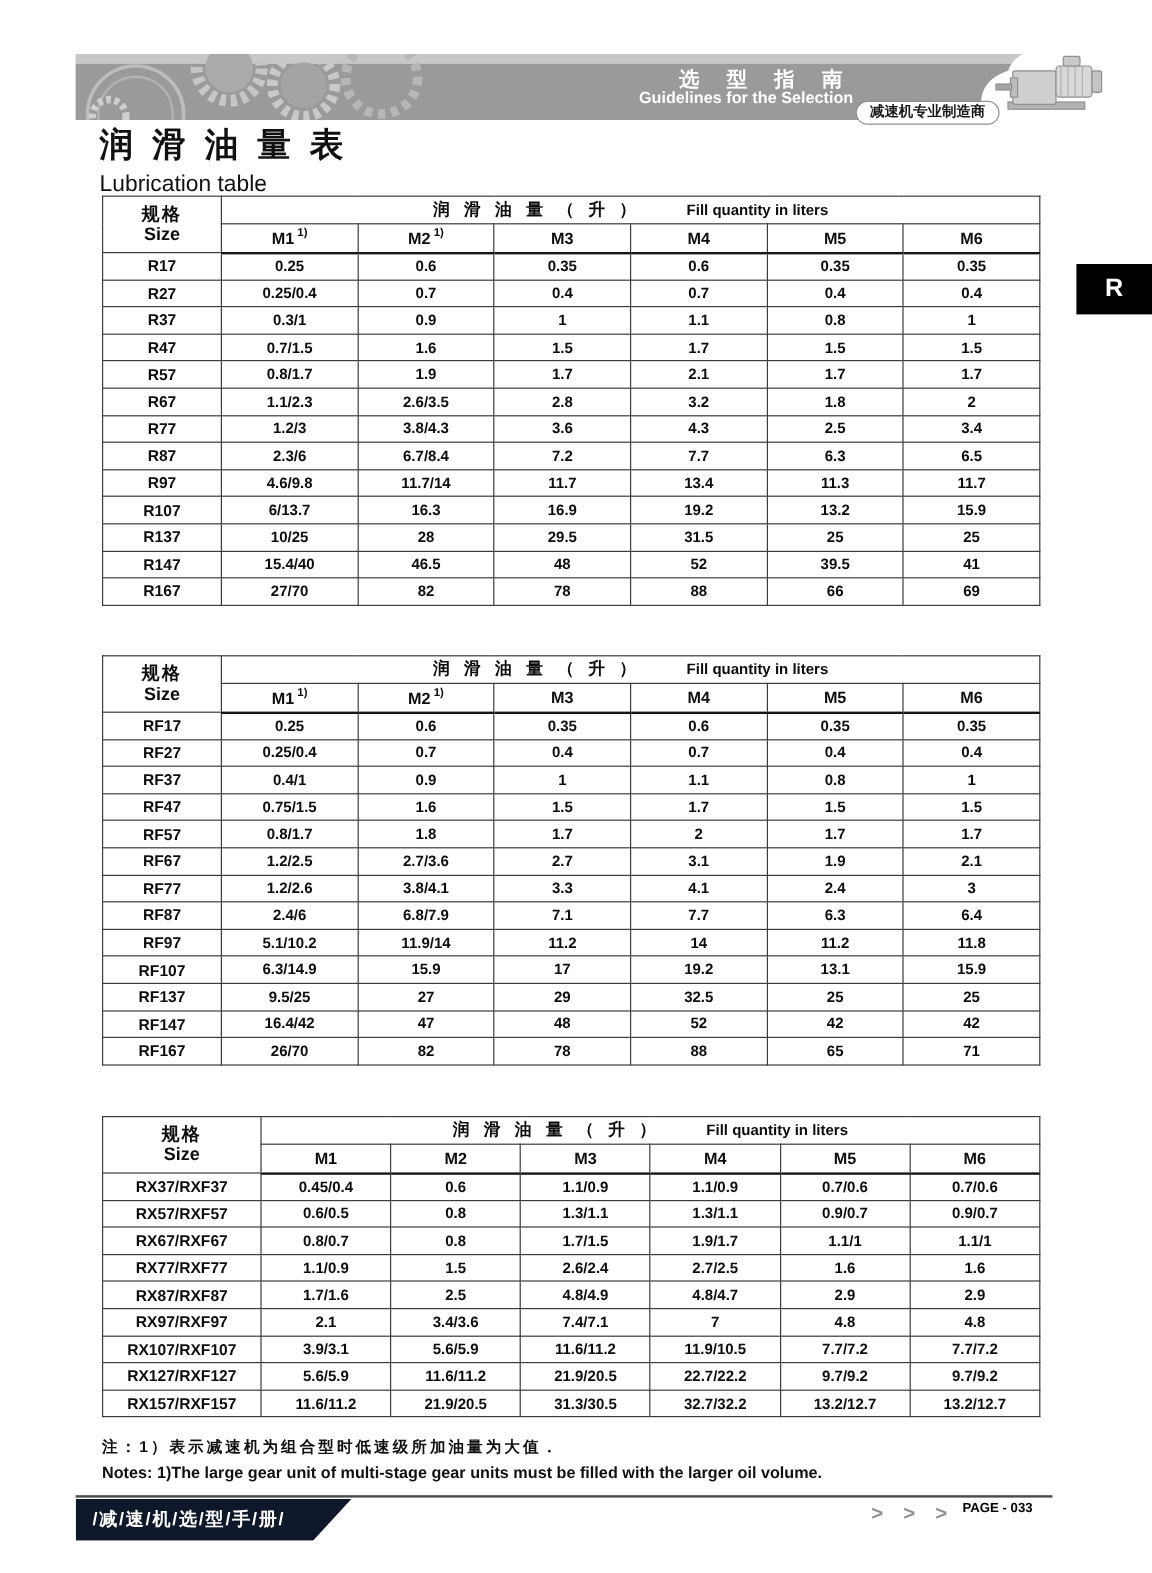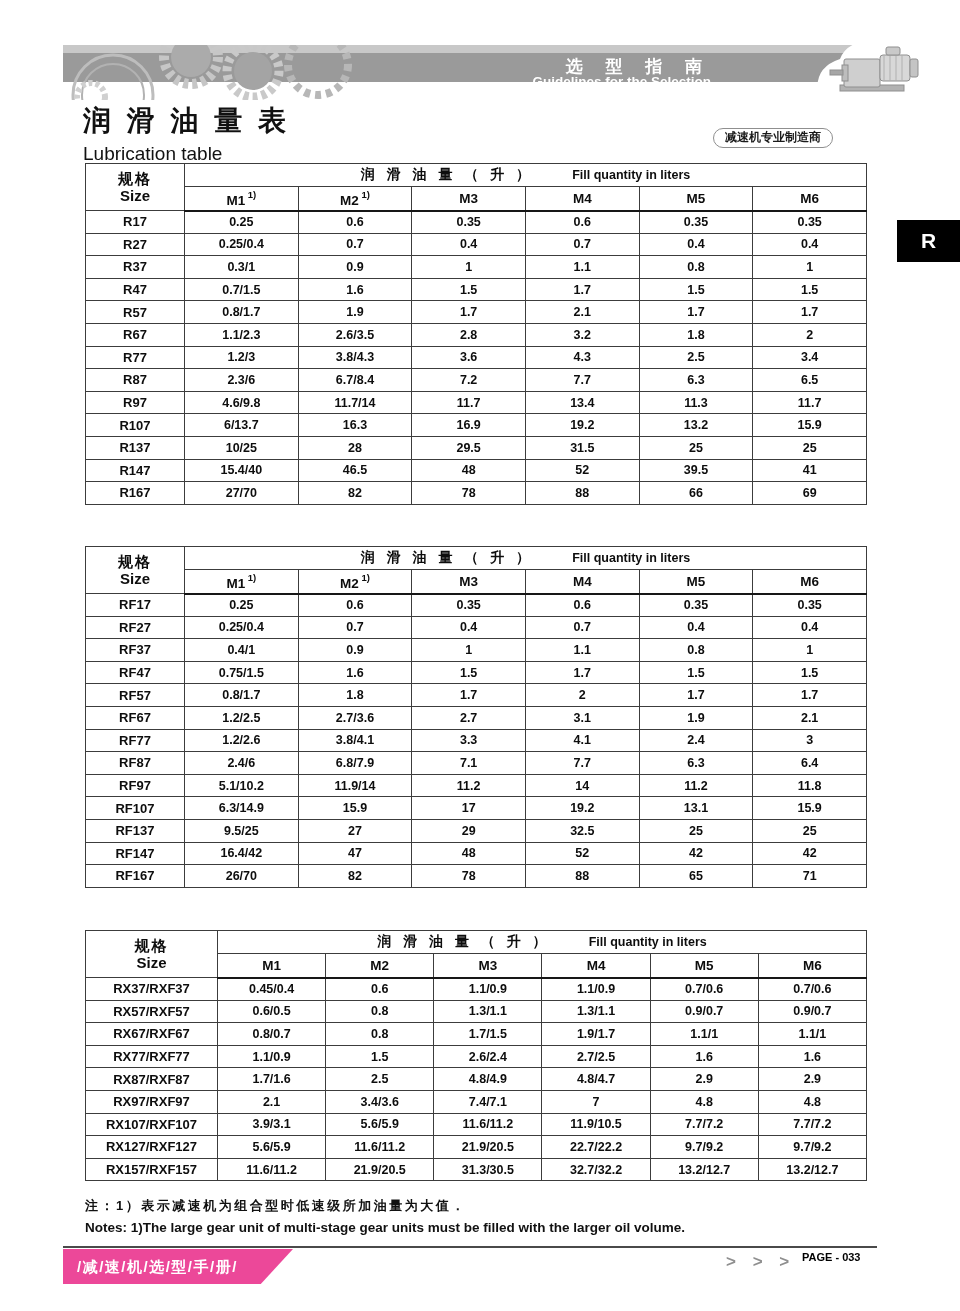--- a/index.html
+++ b/index.html
@@ -5,35 +5,35 @@
   * { box-sizing: border-box; }
   html,body { margin:0; padding:0; }
   body {
     width:960px; height:1311px; position:relative; background:#ffffff;
     font-family:"Liberation Sans", sans-serif; color:#111;
   }
 
   
   .banner { position:absolute; left:63px; top:45px; width:814px; height:47px; }
   .banner-stripe { height:8px; background:#c8c8c8; }
-  .banner-main { height:29px; background:#9a9a9a; position:relative; overflow:visible; }
+  .banner-main { height:47px; background:#9a9a9a; position:relative; overflow:visible; }
   .gears { position:absolute; left:0; top:-8px; pointer-events:none; }
   .banner-cn {
     position:absolute; right:166px; top:2px; color:#fff; font-weight:bold;
     font-size:17px; letter-spacing:9px; white-space:nowrap; z-index:2;
   }
   .banner-en {
     position:absolute; right:166px; top:21px; color:#fff; font-weight:bold;
     font-size:13.5px; white-space:nowrap; z-index:2;margin-left:48px;
   }
   .badge {
     position:absolute; right:44px; top:31px; width:120px; height:20px;
     background:#fff; border:1.5px solid #8f8f8f; border-radius:11px;
     font-size:12px; font-weight:bold; color:#1a1a1a; text-align:center;
-    line-height:17px; z-index:4; white-space:nowrap;margin-top:44px;
+    line-height:17px; z-index:4; white-space:nowrap;
   }
   .cloud { position:absolute; left:812px; top:35px; z-index:3; }
 
   
   .r-tab {
     position:absolute; left:897px; top:220px; width:63px; height:42px;
     background:#000; color:#fff; font-size:21px; font-weight:bold;
     display:flex; align-items:center; justify-content:center;
   }
 
@@ -66,21 +66,21 @@
 
   
   .notes { position:absolute; left:85px; top:1197px; }
   .note-cn { font-size:13px; font-weight:bold; letter-spacing:2.5px; }
   .note-en { font-size:13.5px; font-weight:bold; margin-top:5px; letter-spacing:0; }
 
   
   .footer-line { position:absolute; left:63px; top:1246px; width:814px; height:2px; background:#4a4a4a; }
   .footer-banner {
     position:absolute; left:63px; top:1249px; width:230px; height:35px;
-    background:#ec4899; clip-path:polygon(0 0,100% 0,86% 100%,0 100%);
+    background:#0f172a; clip-path:polygon(0 0,100% 0,86% 100%,0 100%);
     color:#fff; font-size:15px; font-weight:bold; letter-spacing:1.5px;
     line-height:35px; padding-left:14px; white-space:nowrap;
   }
   .chevrons {
     position:absolute; left:726px; top:1252px; color:#8f8f8f;
     font-size:17px; font-weight:bold; letter-spacing:6px; white-space:nowrap;
   }
   .page-num { position:absolute; left:802px; top:1251px; font-size:11px; font-weight:bold; color:#000; }
 </style>
 </head>

